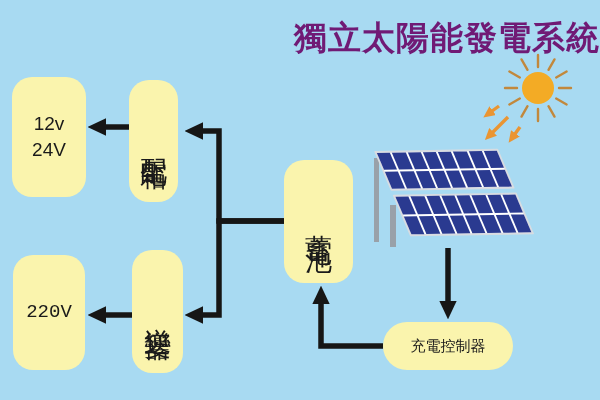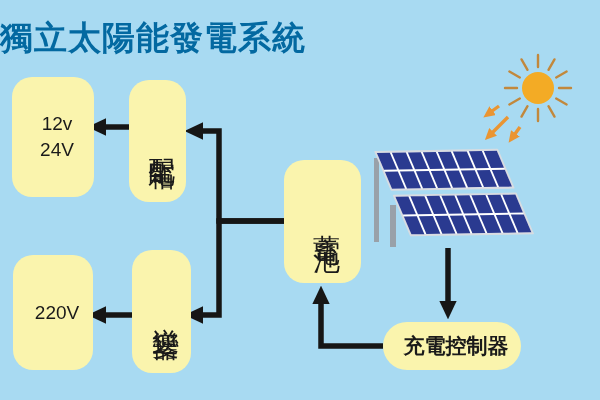--- a/index.html
+++ b/index.html
@@ -9,47 +9,46 @@
   }
   .canvas{
     position:relative;
     width:600px;height:400px;
     background:#a8daf2;
     overflow:hidden;
   }
   .title{
     position:absolute;
     top:16px;left:0;right:0;
-    text-align:left;
+    text-align:right;
     font-size:33px;
     font-weight:800;
     letter-spacing:1px;
-    color:#0369a1;
+    color:#701a75;
   }
   .node{
     position:absolute;
     background:#faf4ad;
     border-radius:20px;
     display:flex;
     flex-direction:column;
     align-items:center;
     justify-content:center;
     color:#1a1a1a;
     text-align:center;
-    padding-left:8px;
   }
   #box-dc{left:12px;top:77px;width:74px;height:120px;}
   #box-dc .ln{font-size:19px;line-height:26px;font-weight:500;}
   #box-dist{left:129px;top:80px;width:49px;height:122px;}
-  #box-ac{left:13px;top:255px;width:72px;height:115px;}
+  #box-ac{left:13px;top:255px;width:72px;height:115px;font-family:Liberation Mono, monospace;}
   #box-ac .ln{font-size:19px;line-height:23px;font-weight:500;}
   #box-inv{left:132px;top:250px;width:51px;height:123px;}
   #box-batt{left:284px;top:160px;width:69px;height:123px;}
   #box-ctrl{left:383px;top:322px;width:130px;height:48px;border-radius:24px;}
-  #box-ctrl .ln{font-size:21px;font-weight:700;}
+  #box-ctrl .ln{font-size:15px;font-weight:400;}
   .vlabel{
     writing-mode:vertical-rl;
     text-orientation:upright;
     font-weight:500;
   }
   #box-dist .vlabel{font-size:27px;letter-spacing:3px;}
   #box-inv  .vlabel{font-size:27px;letter-spacing:4px;}
   #box-batt .vlabel{font-size:27px;letter-spacing:6px;}
   .wires{position:absolute;left:0;top:0;width:600px;height:400px;}
   

